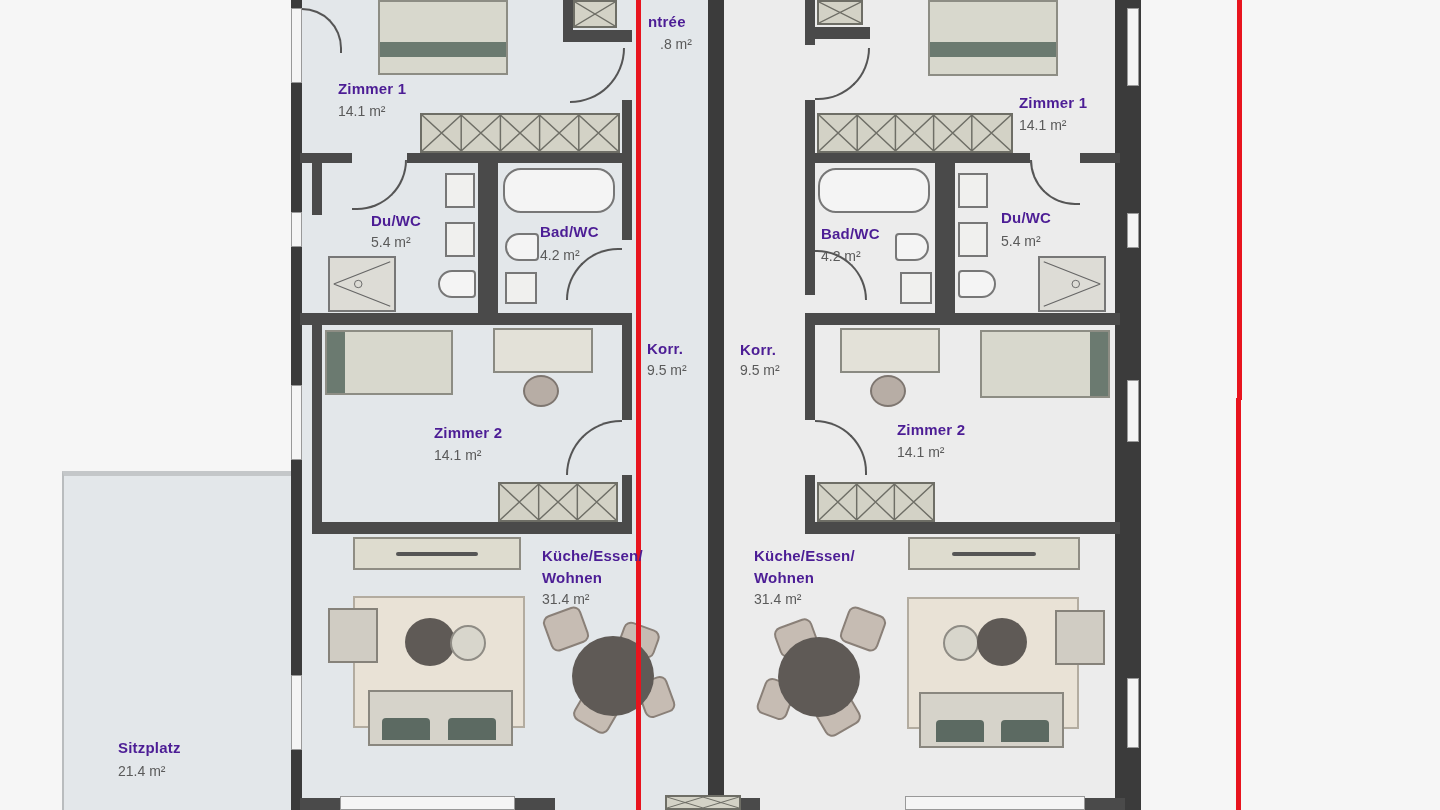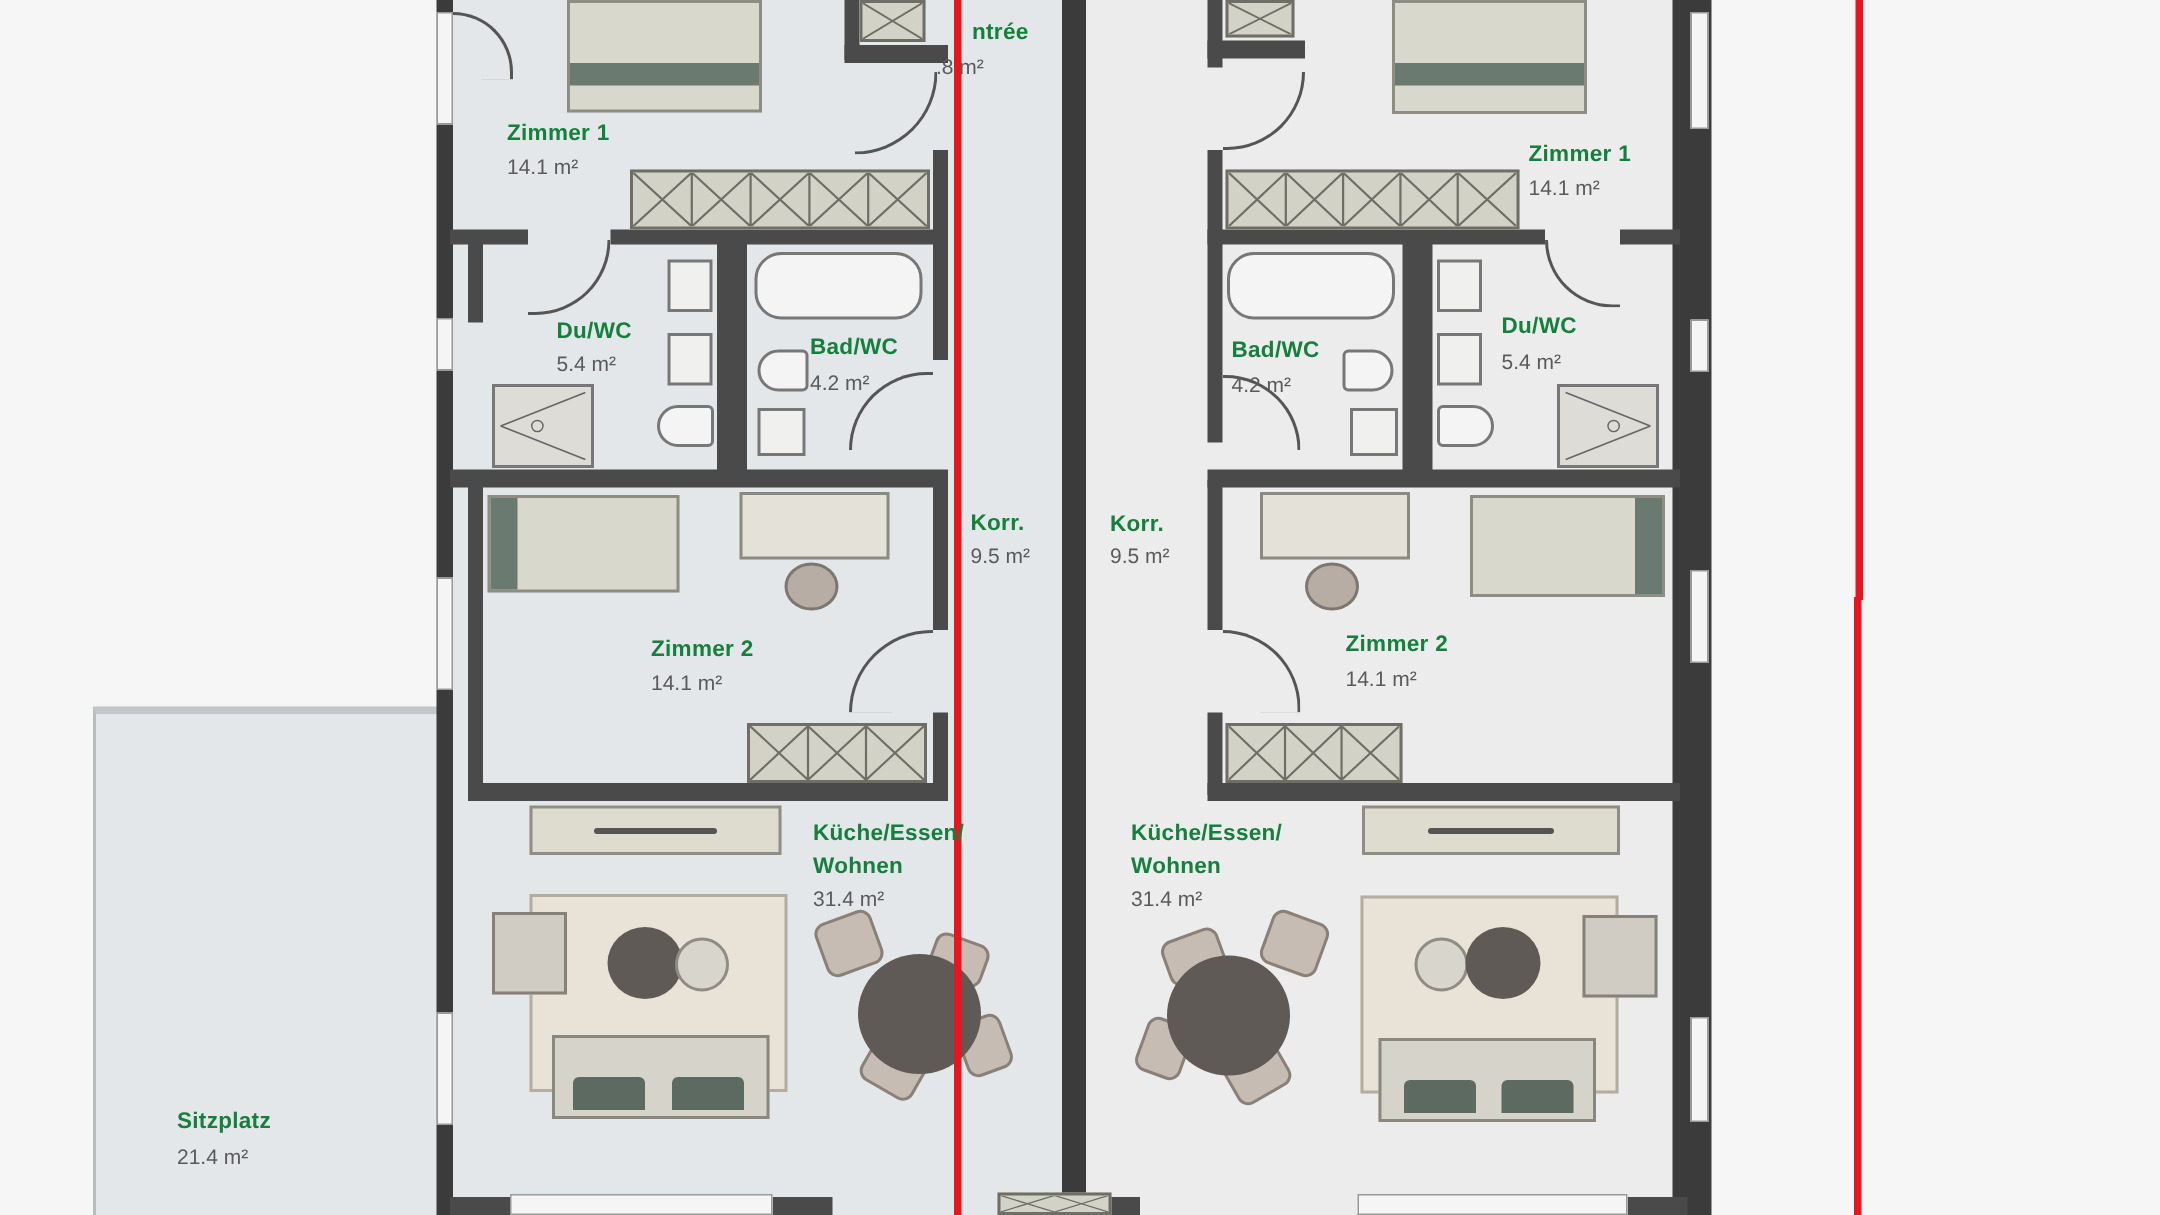--- a/index.html
+++ b/index.html
@@ -7,21 +7,21 @@
     width:1440px; height:810px; overflow:hidden; position:relative;
     background:#f6f6f6;
     font-family:"Liberation Sans", "DejaVu Sans", sans-serif;
   }
   .abs { position:absolute; }
   .floor-left { background:#e3e7ea; }
   .floor-right { background:#ececec; }
   .wall { position:absolute; background:#3b3b3b; }
   .thin-wall { position:absolute; background:#4a4a4a; }
   .red-line { position:absolute; background:#e8141e; }
-  .room-name { position:absolute; font-weight:bold; font-size:15px; color:#15803d; letter-spacing:0.2px; white-space:nowrap; line-height:20px; }
+  .room-name { position:absolute; font-weight:bold; font-size:15px; color:#4c1d95; letter-spacing:0.2px; white-space:nowrap; line-height:20px; }
   .room-area { position:absolute; font-size:14px; color:#5a5a5a; white-space:nowrap; line-height:18px; }
   .closet { position:absolute; background:#d3d2c6; border:2px solid #6e6e66; box-sizing:border-box; overflow:hidden; }
   .closet svg { width:100%; height:100%; display:block; }
   .bed { position:absolute; background:#d8d8cd; border:2px solid #8d8d84; box-sizing:border-box; }
   .bed-band { position:absolute; left:0; right:0; background:#6b7a70; }
   .desk { position:absolute; background:#e3e1d8; border:2px solid #8a8a82; box-sizing:border-box; }
   .chair { position:absolute; border-radius:50%; background:#b7ada5; border:2px solid #7e7670; box-sizing:border-box; }
   .rug { position:absolute; background:#e9e2d6; border:2px solid #b3aca0; box-sizing:border-box; }
   .sofa { position:absolute; background:#d6d3ca; border:2px solid #8a877f; box-sizing:border-box; }
   .cushion { position:absolute; background:#5c6a62; border-radius:4px 4px 0 0; }
@@ -219,21 +219,21 @@
 </div>
 
 <div class="red-line" style="left:636px; top:0; width:5px; height:810px;"></div>
 <div class="red-line" style="left:1237px; top:0; width:5px; height:400px;"></div>
 <div class="red-line" style="left:1236px; top:398px; width:5px; height:412px;"></div>
 
 <div class="room-name" style="left:338px; top:79px;">Zimmer 1</div>
 <div class="room-area" style="left:338px; top:102px;">14.1 m²</div>
 
 <div class="room-name" style="left:648px; top:12px;">ntrée</div>
-<div class="room-area" style="left:624px; top:35px;">.8 m²</div>
+<div class="room-area" style="left:660px; top:35px;">.8 m²</div>
 
 <div class="room-name" style="left:371px; top:211px;">Du/WC</div>
 <div class="room-area" style="left:371px; top:233px;">5.4 m²</div>
 
 <div class="room-name" style="left:540px; top:222px;">Bad/WC</div>
 <div class="room-area" style="left:540px; top:246px;">4.2 m²</div>
 
 <div class="room-name" style="left:647px; top:339px;">Korr.</div>
 <div class="room-area" style="left:647px; top:361px;">9.5 m²</div>
 

